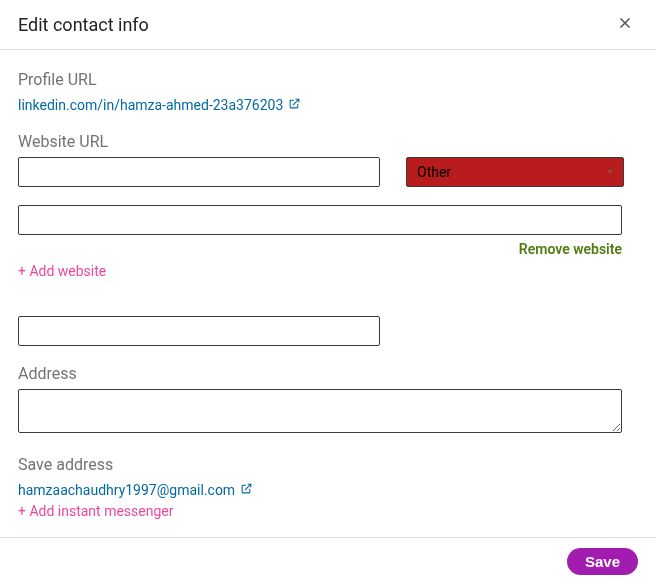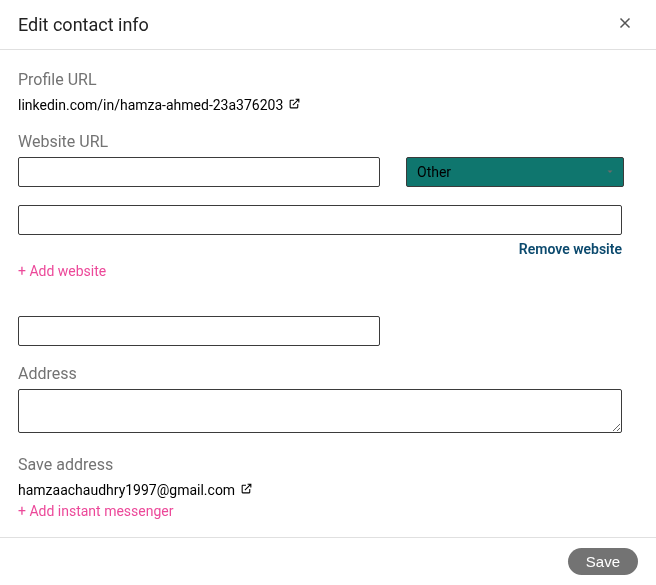--- a/index.html
+++ b/index.html
@@ -44,21 +44,21 @@
     .modal-body {
       padding: 20px 18px 40px 18px;
     }
     .field-label {
       font-size: 16px;
       color: #737373;
       margin-bottom: 6px;
       display: block;
     }
     .link {
-      color: #000000;
+      color: #0369a1;
       font-size: 14px;
       text-decoration: none;
       display: inline-flex;
       align-items: center;
       gap: 5px;
     }
     .ext-icon svg { width: 13px; height: 13px; }
     .section { margin-bottom: 18px; }
     .row {
       display: flex;
@@ -88,21 +88,21 @@
       width: 218px;
     }
     .select-field {
       width: 100%;
       height: 30px;
       border: 1px solid #3b3b3b;
       border-radius: 2px;
       padding: 4px 28px 4px 10px;
       font-size: 14px;
       appearance: none;
-      background: #0f766e;
+      background: #b91c1c;
       font-family: inherit;
     }
     .select-caret {
       position: absolute;
       right: 8px;
       top: 50%;
       transform: translateY(-50%);
       pointer-events: none;
       color: #6b6b6b;
     }
@@ -113,47 +113,47 @@
       border: 1px solid #3b3b3b;
       border-radius: 2px;
       padding: 6px 8px;
       font-size: 14px;
       font-family: inherit;
       resize: both;
     }
     .remove-link {
       display: block;
       text-align: right;
-      color: #0c4a6e;
+      color: #4d7c0f;
       font-size: 14px;
       font-weight: 600;
       text-decoration: none;
       margin-top: 6px;
       width: 604px;
     }
     .add-link {
       color: #ec4899;
       font-size: 14px;
       text-decoration: none;
       display: inline-block;
     }
     .modal-footer {
       border-top: 1px solid #e0e0e0;
       padding: 10px 18px;
       display: flex;
       justify-content: flex-end;
     }
     .save-btn {
-      background: #737373;
+      background: #a21caf;
       color: #fff;
       border: none;
       border-radius: 16px;
       padding: 5px 18px;
       font-size: 15px;
-      font-weight: 400;
+      font-weight: 700;
       cursor: pointer;
     }
     .gap-v { height: 18px; }
   </style>
 </head>
 <body>
 
 <div class="modal-header">
   <h2 class="modal-title">Edit contact info</h2>
   <button class="close-btn">

